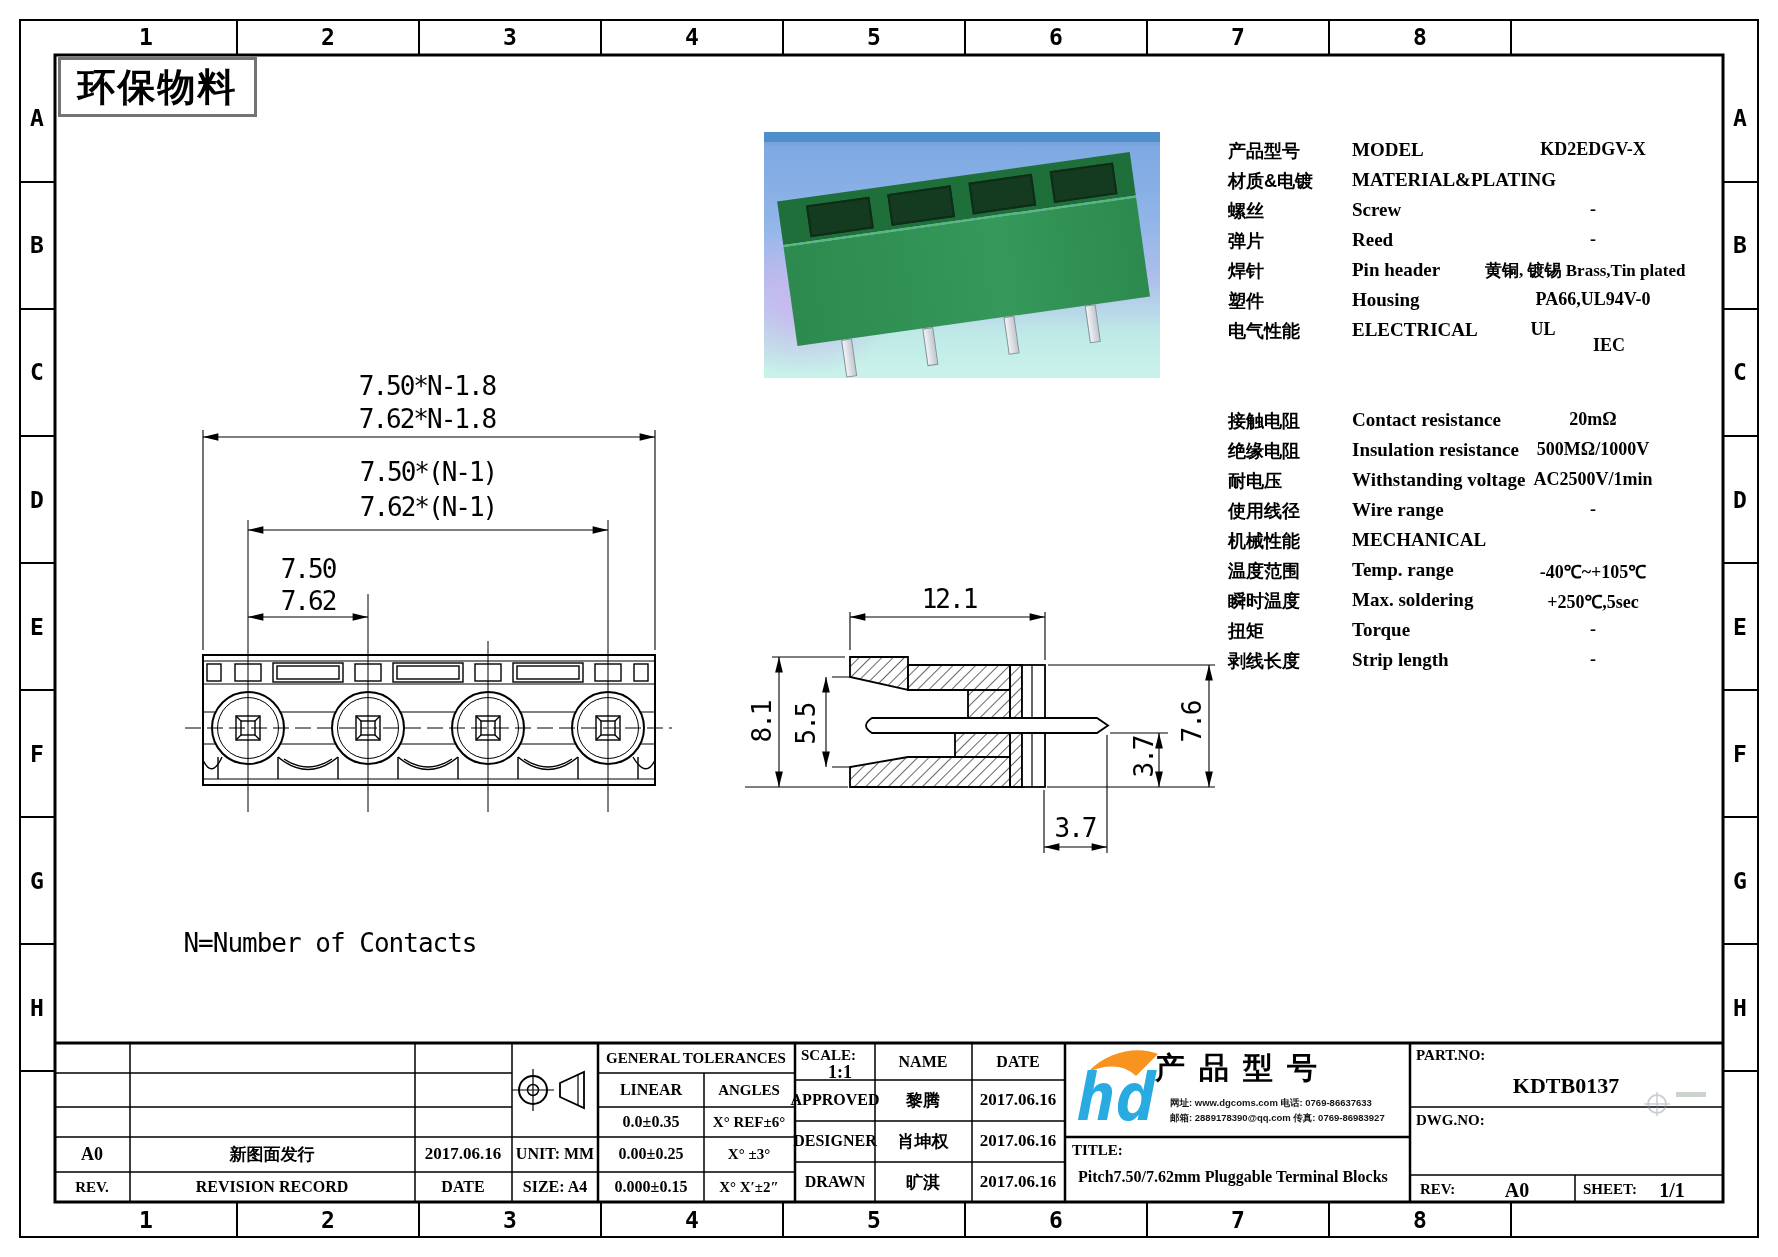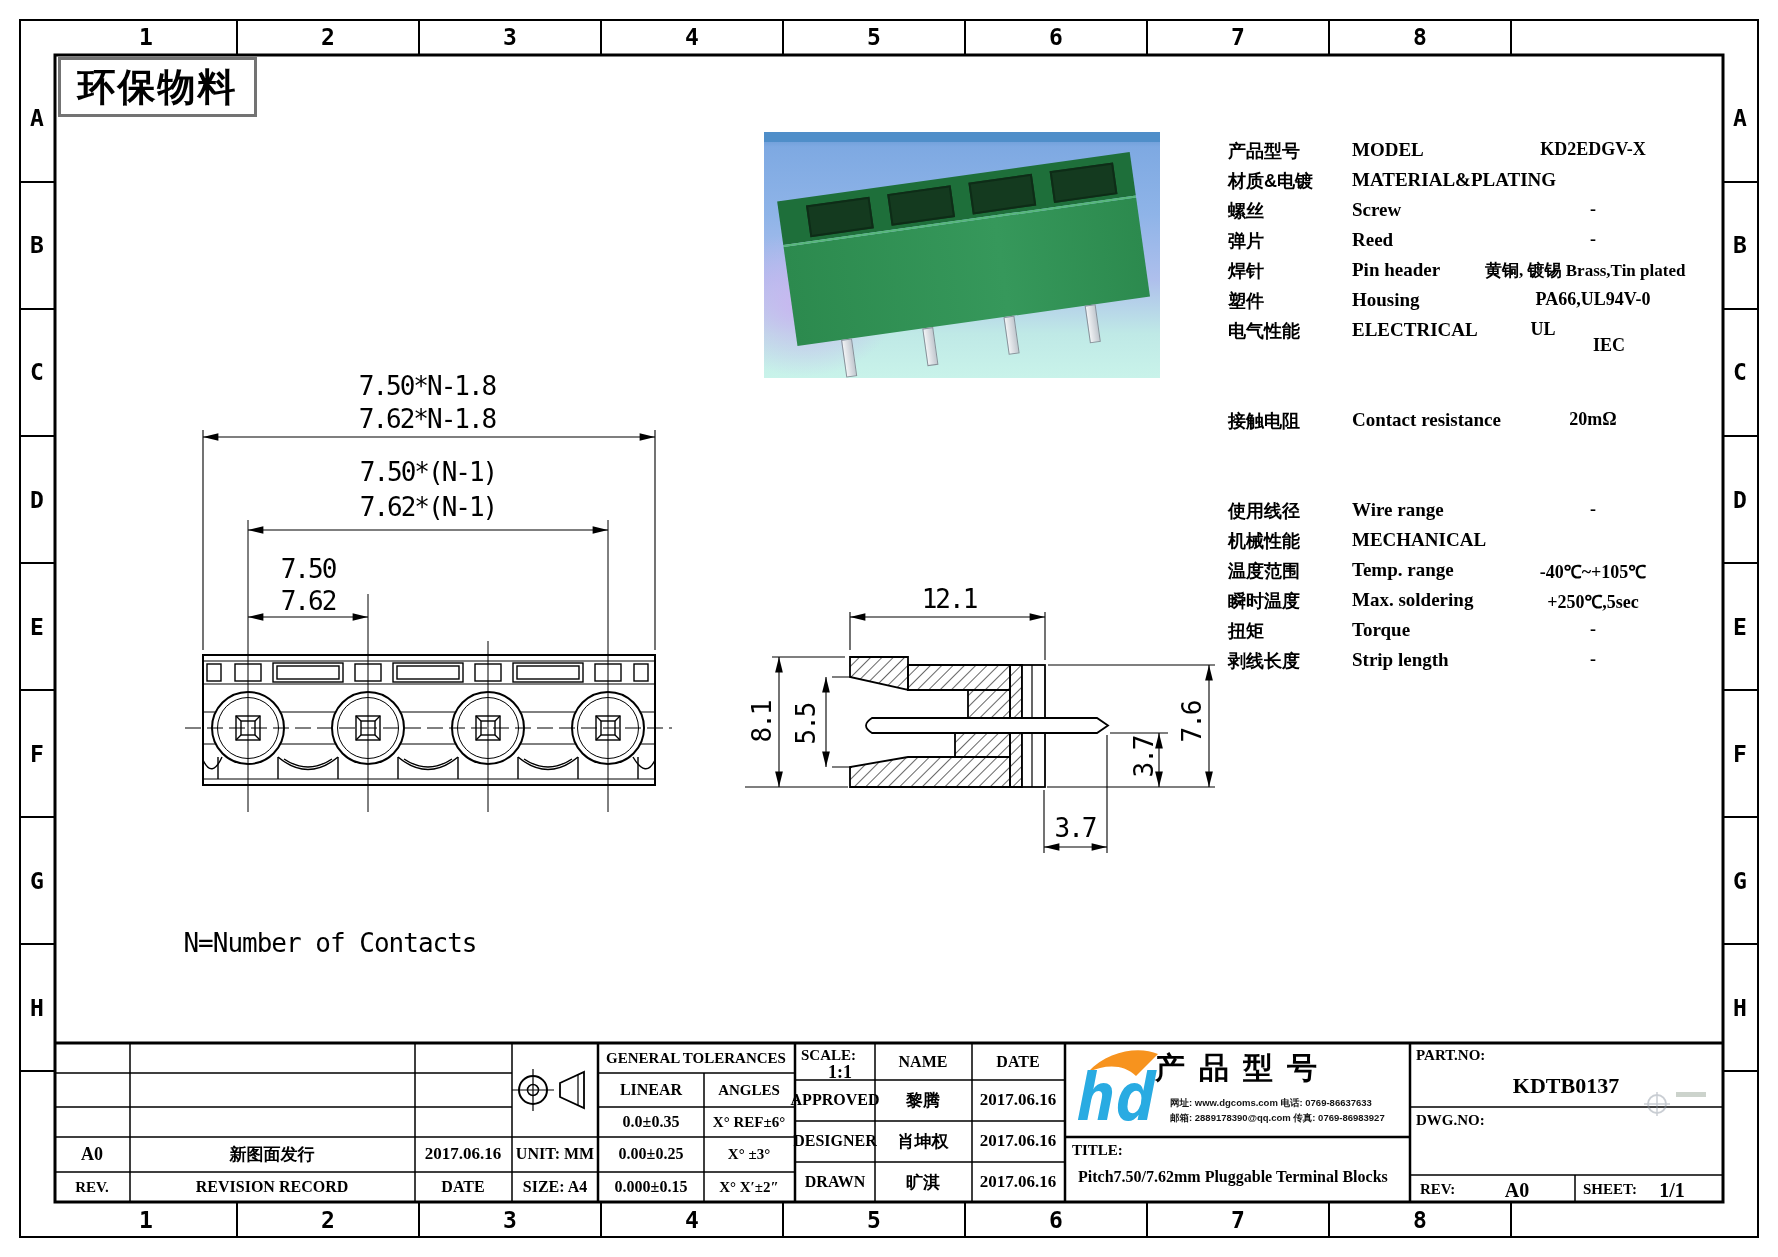--- a/index.html
+++ b/index.html
@@ -303,20 +303,30 @@
     <span class="sc">电气性能</span>
     <span class="se">ELECTRICAL</span>
     <span class="sva">UL</span>
     <span class="svb">IEC</span>
   </div>
   <div class="spec-row" style="top:409px">
     <span class="sc">接触电阻</span>
     <span class="se">Contact resistance</span>
     <span class="sv">20mΩ</span>
   </div>
+  <div class="spec-row" style="top:439px">
+    <span class="sc">绝缘电阻</span>
+    <span class="se">Insulation resistance</span>
+    <span class="sv">500MΩ/1000V</span>
+  </div>
+  <div class="spec-row" style="top:469px">
+    <span class="sc">耐电压</span>
+    <span class="se">Withstanding voltage</span>
+    <span class="sv">AC2500V/1min</span>
+  </div>
   <div class="spec-row" style="top:499px">
     <span class="sc">使用线径</span>
     <span class="se">Wire range</span>
     <span class="sv">-</span>
   </div>
   <div class="spec-row" style="top:529px">
     <span class="sc">机械性能</span>
     <span class="se">MECHANICAL</span>
   </div>
   <div class="spec-row" style="top:559px">

